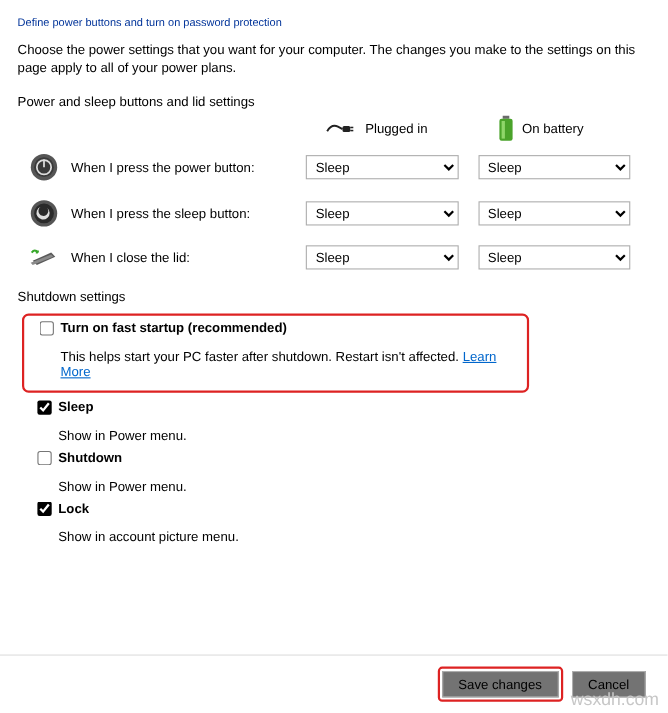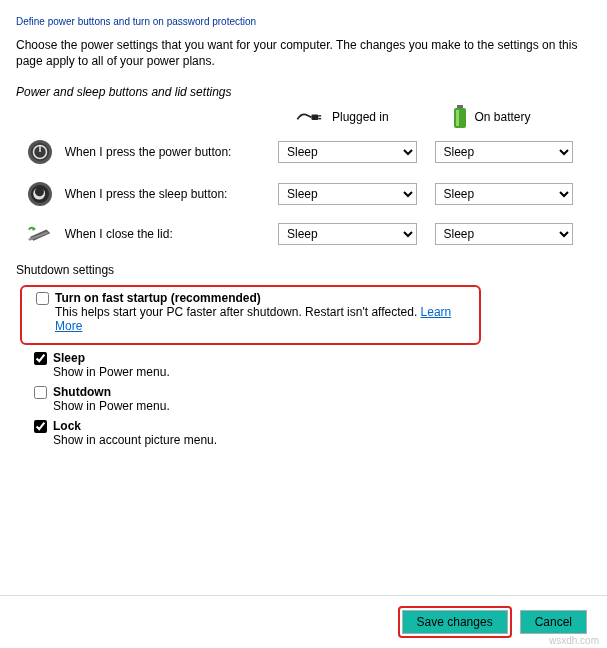--- a/index.html
+++ b/index.html
@@ -15,21 +15,21 @@
       display: flex;
       flex-direction: column;
     }
     h1 {
       font-size: 10px;
       font-weight: 400;
       color: #003399;
       margin: 0 0 10px 0;
     }
     .intro { margin: 0 0 16px 0; line-height: 1.35; }
-    .section-label { margin: 0 0 6px 0; font-style: italic; }
+    .section-label { margin: 0 0 6px 0; }
     .header-row {
       display: flex;
       align-items: center;
       padding-left: 280px;
       gap: 18px;
       margin-bottom: 10px;
     }
     .header-col { display: flex; align-items: center; gap: 8px; width: 148px; }
     .grid-row {
       display: flex;
@@ -63,49 +63,49 @@
       margin-left: 18px;
       margin-bottom: 6px;
     }
     .highlight-box .chk-row { margin-left: 0; }
     .chk-row input[type=checkbox] {
       width: 13px; height: 13px; margin: 1px 0 0 0;
       accent-color: #000;
     }
     .chk-body { display: flex; flex-direction: column; }
     .chk-label { font-weight: 700; }
-    .chk-desc { font-size: 12px; }
+    .chk-desc { font-size: 12px; margin-top: 12px; }
     .chk-desc a { color: #0066cc; text-decoration: underline; }
     .spacer { flex: 1; }
     .footer-sep { border-top: 1px solid #ddd; margin: 0 -16px; }
     .footer {
       display: flex;
       justify-content: flex-end;
       align-items: center;
       gap: 8px;
       padding: 10px 4px;
     }
     .btn {
       font-family: inherit;
       font-size: 12px;
       padding: 4px 14px;
       border: 1px solid #adadad;
-      background: #14b8a6;
+      background: #737373;
       cursor: pointer;
     }
     .btn-highlight {
       border: 2.5px solid #d22;
       border-radius: 4px;
       padding: 2px;
       display: inline-block;
     }
     .watermark {
       position: absolute;
       right: 8px; bottom: 2px;
-      font-size: 10px;
+      font-size: 16px;
       color: #c7c7c7;
       pointer-events: none;
     }
     
     .battery-icon { width: 14px; }
     .plug-icon { width: 28px; }
     .circle-icon { width: 26px; height: 26px; }
     .lid-icon { width: 28px; }
   </style>
 </head>

